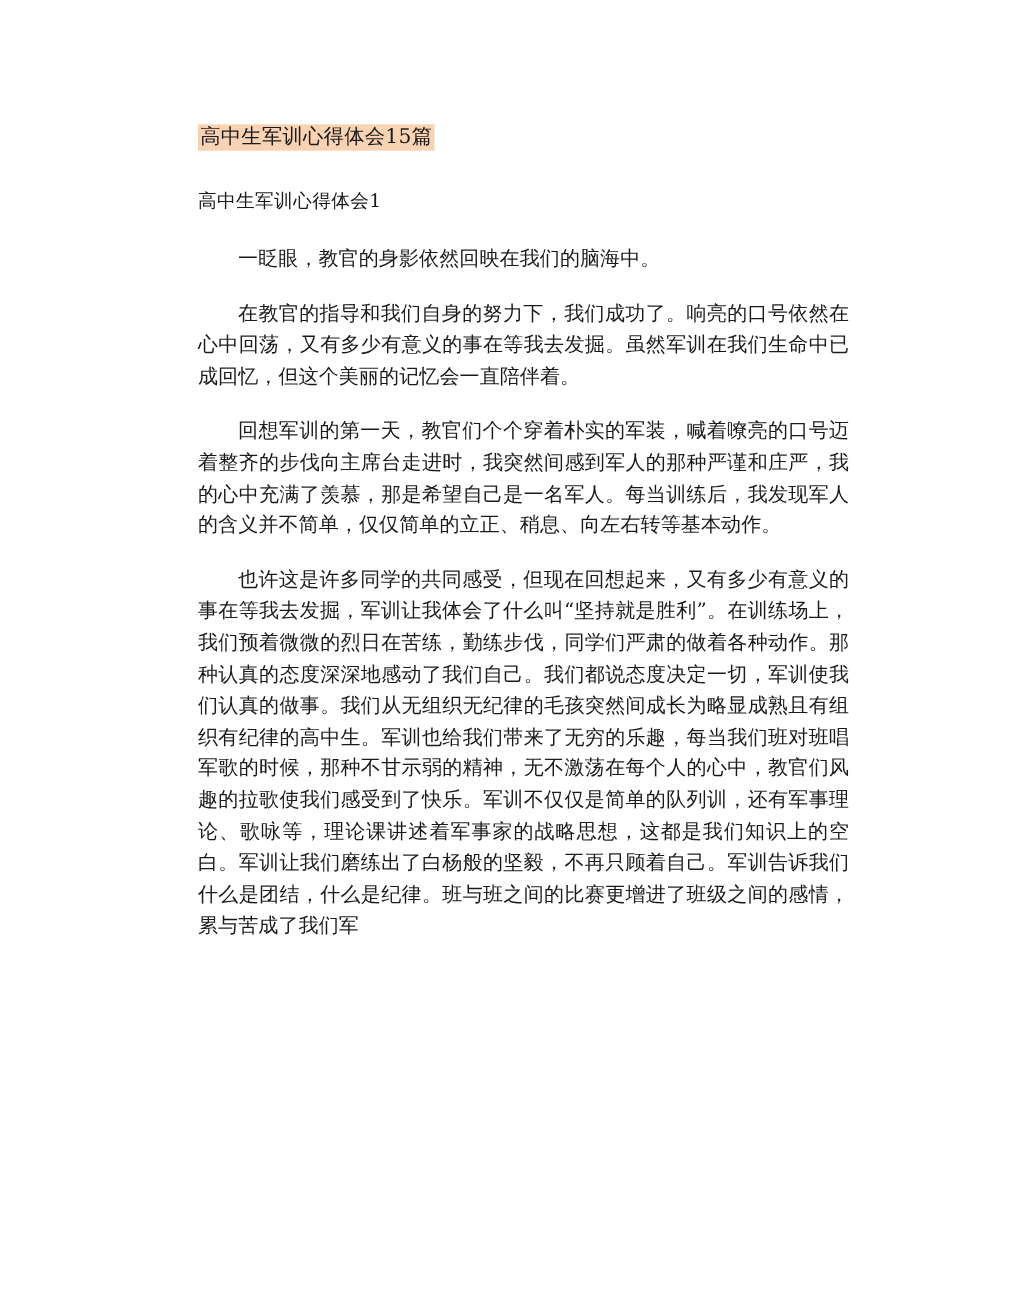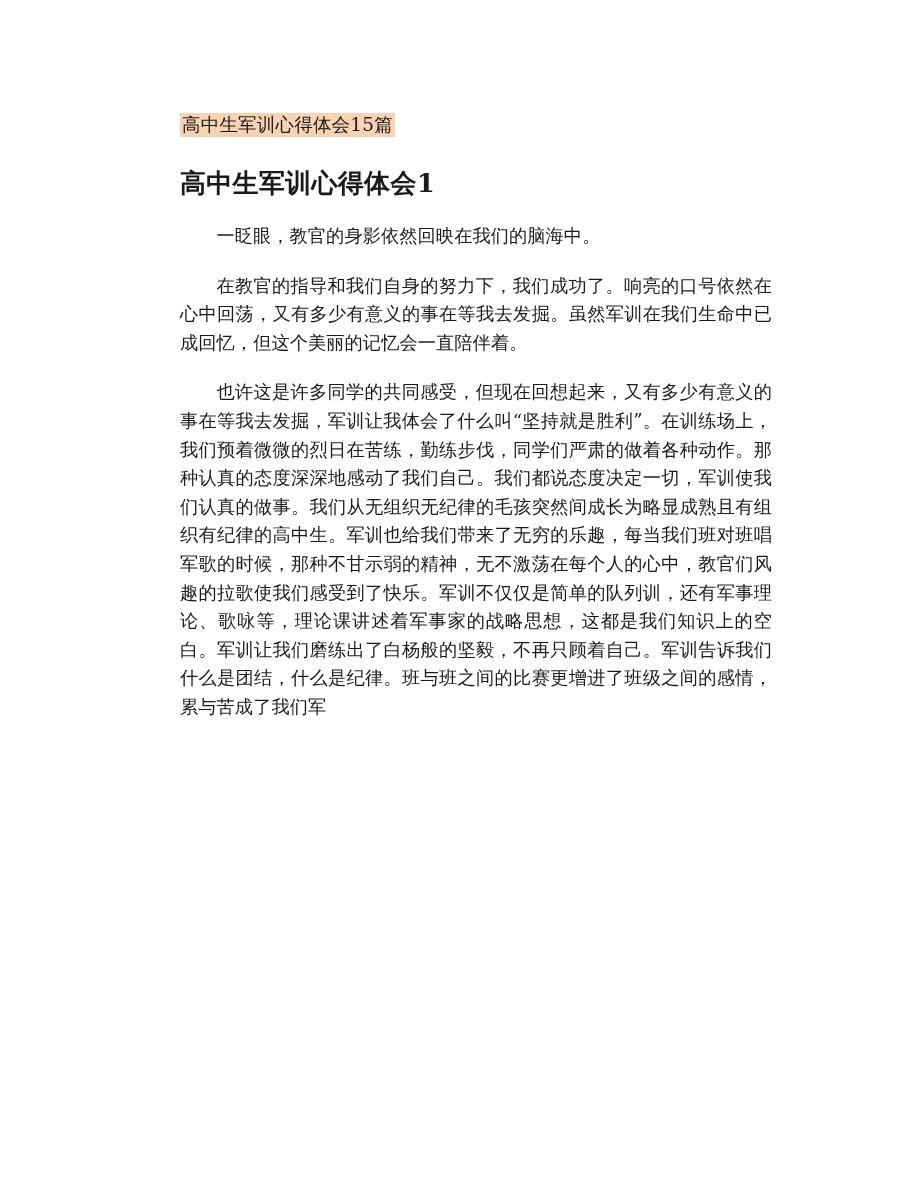--- a/index.html
+++ b/index.html
@@ -39,22 +39,22 @@
   }
   .doc-title-hl {
     background-color: #f7d3b3;
     padding: 1px 2px 2px 2px;
     box-decoration-break: clone;
     -webkit-box-decoration-break: clone;
   }
 
   .section-heading {
     margin: 30px 0 0 0;
-    font-size: 26px;
-    font-weight: bold;
+    font-size: 17px;
+    font-weight: normal;
     line-height: 29px;
     letter-spacing: 0.3px;
   }
 
   .para {
     margin: 21px 0 0 0;
     font-size: 18.2px;
     line-height: 28.6px;
     text-align: justify;
     text-justify: inter-ideograph;
@@ -71,16 +71,17 @@
 
 <div class="page">
   <div class="content">
 
     <p class="doc-title-line"><span class="doc-title-hl">高中生军训心得体会15篇</span></p>
 
     <h2 class="section-heading">高中生军训心得体会1</h2>
 
     <p class="para first">一眨眼，教官的身影依然回映在我们的脑海中。</p>
     <p class="para">在教官的指导和我们自身的努力下，我们成功了。响亮的口号依然在心中回荡，又有多少有意义的事在等我去发掘。虽然军训在我们生命中已成回忆，但这个美丽的记忆会一直陪伴着。</p>
+    <p class="para">回想军训的第一天，教官们个个穿着朴实的军装，喊着嘹亮的口号迈着整齐的步伐向主席台走进时，我突然间感到军人的那种严谨和庄严，我的心中充满了羡慕，那是希望自己是一名军人。每当训练后，我发现军人的含义并不简单，仅仅简单的立正、稍息、向左右转等基本动作。</p>
     <p class="para">也许这是许多同学的共同感受，但现在回想起来，又有多少有意义的事在等我去发掘，军训让我体会了什么叫“坚持就是胜利”。在训练场上，我们预着微微的烈日在苦练，勤练步伐，同学们严肃的做着各种动作。那种认真的态度深深地感动了我们自己。我们都说态度决定一切，军训使我们认真的做事。我们从无组织无纪律的毛孩突然间成长为略显成熟且有组织有纪律的高中生。军训也给我们带来了无穷的乐趣，每当我们班对班唱军歌的时候，那种不甘示弱的精神，无不激荡在每个人的心中，教官们风趣的拉歌使我们感受到了快乐。军训不仅仅是简单的队列训，还有军事理论、歌咏等，理论课讲述着军事家的战略思想，这都是我们知识上的空白。军训让我们磨练出了白杨般的坚毅，不再只顾着自己。军训告诉我们什么是团结，什么是纪律。班与班之间的比赛更增进了班级之间的感情，累与苦成了我们军</p>
 
   </div>
 </div>
 
 </body></html>

